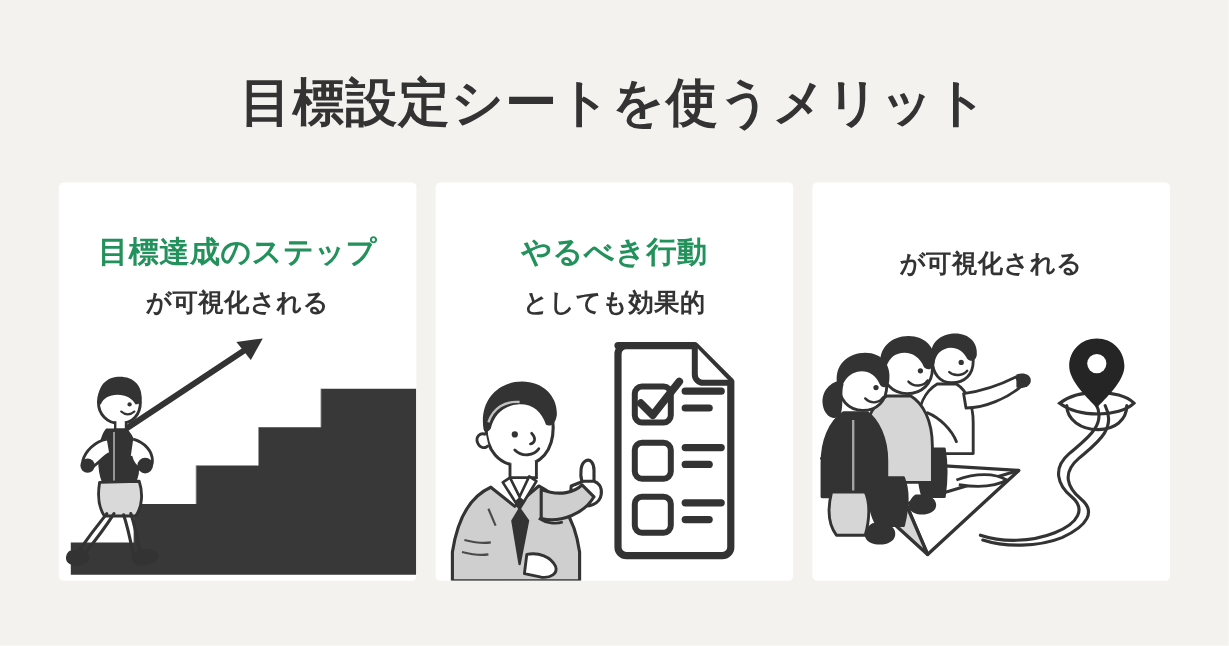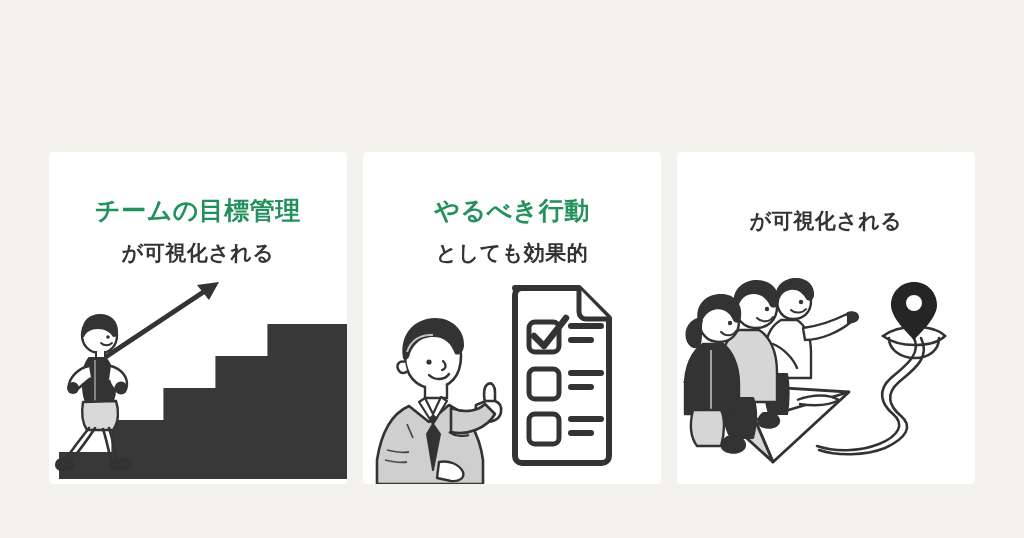--- a/index.html
+++ b/index.html
@@ -93,26 +93,27 @@
     display: block;
     width: 100%;
     height: 100%;
   }
 </style>
 </head>
 <body>
 
 <div id="canvas">
 
+  <div class="page-title">目標設定シートを使うメリット</div>
 
   <div class="cards">
 
     <div class="card">
       <div class="card-heading">
-        <span class="heading-main">チームの目標管理</span>
+        <span class="heading-main">目標達成のステップ</span>
         <span class="heading-sub">が可視化される</span>
       </div>
       <div class="illus">
         <svg viewBox="0 0 298 210" xmlns="http://www.w3.org/2000/svg">
 
           <g fill="#383838">
             <path d="M10 205 L10 178 L62 178 L62 146 L114 146 L114 114 L166 114 L166 82 L218 82 L218 50 L298 50 L298 205 Z" transform="translate(0,0)"></path>
           </g>
 
           <g stroke="#ffffff" stroke-width="1.5" fill="none" opacity="0.55">

